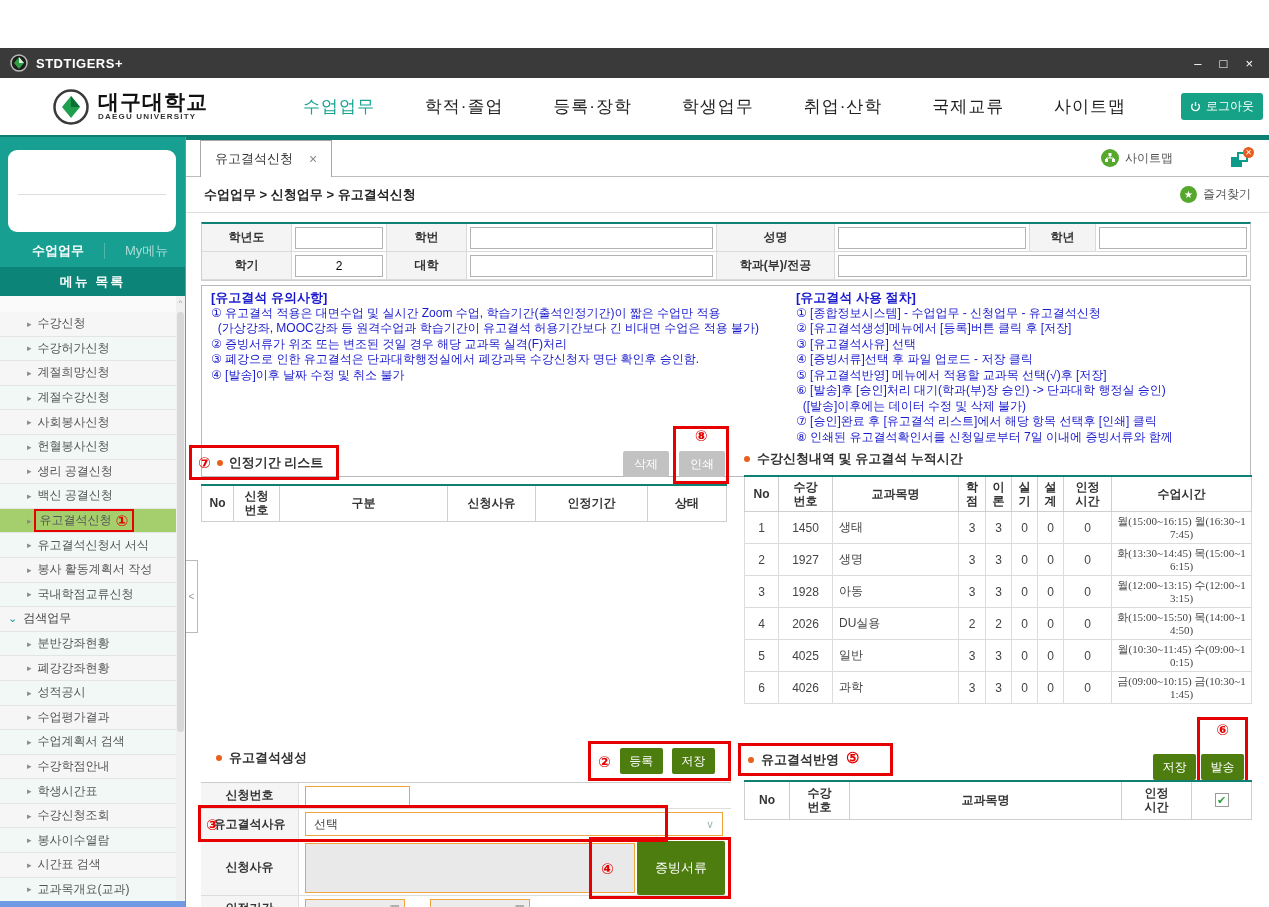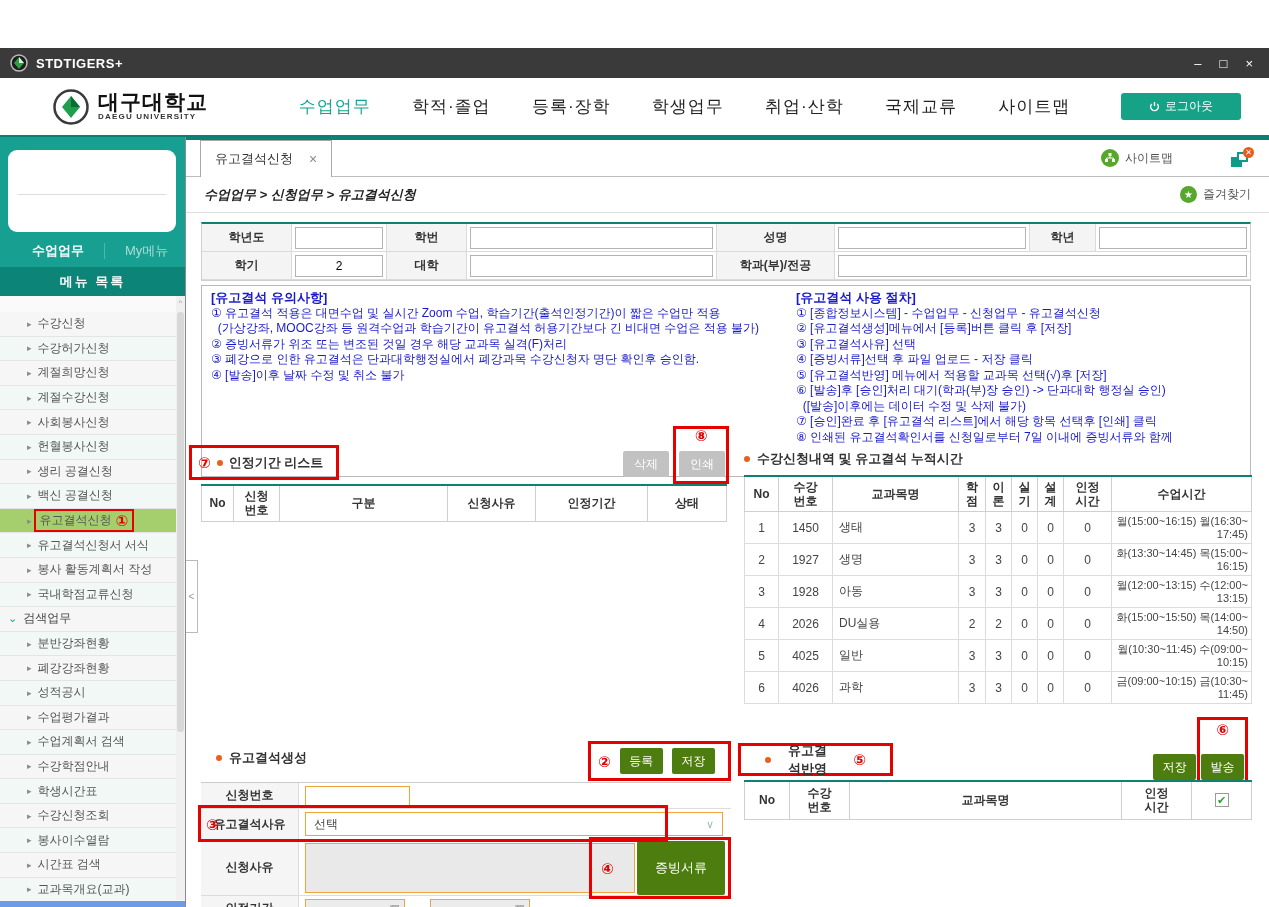--- a/index.html
+++ b/index.html
@@ -14,21 +14,21 @@
   .win-controls span { cursor:default; line-height:1; }
 
   
   .navbar { position:absolute; top:78px; left:0; width:1269px; height:59px; background:#fff; border-bottom:2px solid #0b7f71; display:flex; align-items:center; }
   .brand { display:flex; align-items:center; gap:8px; padding-left:52px; width:238px; }
   .brand-name { font-size:21px; font-weight:bold; color:#111; letter-spacing:1px; line-height:20px; }
   .brand-sub { font-size:8px; color:#333; letter-spacing:1.2px; font-weight:bold; }
   .nav-items { flex:1; display:flex; justify-content:space-around; align-items:center; padding:0 30px 0 40px; }
   .nav-item { font-size:17px; color:#222; letter-spacing:1px; cursor:pointer; }
   .nav-item.active { color:#17a391; }
-  .logout { display:flex; align-items:center; gap:5px; background:#16a287; color:#fff; border:none; border-radius:3px; height:27px; padding:0 28px; font-size:12px; margin-right:28px; cursor:pointer; font-family:inherit; }
+  .logout { display:flex; align-items:center; gap:5px; background:#16a287; color:#fff; border:none; border-radius:3px; height:27px; padding:0 9px; font-size:12px; margin-right:6px; cursor:pointer; font-family:inherit; }
 
   
   .sidebar { position:absolute; top:137px; left:0; width:185px; height:770px; background:#17a092; }
   .profile-card { position:absolute; top:13px; left:8px; width:168px; height:82px; background:#fff; border-radius:9px; }
   .profile-card .line { position:absolute; top:44px; left:10px; right:10px; border-top:1px solid #ddd; }
   .side-tabs { position:absolute; top:100px; left:0; width:185px; height:28px; display:flex; align-items:center; }
   .side-tabs .t1 { color:#fff; font-weight:bold; font-size:13px; margin-left:32px; cursor:pointer; }
   .side-tabs .sep { width:1px; height:16px; background:#4db7a9; margin:0 20px; }
   .side-tabs .t2 { color:#a9ddd4; font-size:13px; cursor:pointer; }
   .menu-header { position:absolute; top:130px; left:0; width:185px; height:29px; background:#0c8478; color:#fff; font-weight:bold; font-size:13px; display:flex; align-items:center; justify-content:center; letter-spacing:2px; }
@@ -55,21 +55,21 @@
   .tab-close { margin-left:16px; color:#888; font-size:14px; cursor:pointer; }
   .tab-right { margin-left:auto; display:flex; align-items:center; gap:58px; padding-right:18px; height:100%; }
   .sitemap-chip { display:flex; align-items:center; gap:6px; font-size:12px; color:#555; cursor:pointer; }
   .grn-circle { width:18px; height:18px; border-radius:50%; background:#56a82c; display:inline-flex; align-items:center; justify-content:center; }
   .wins-ico { position:relative; width:20px; height:17px; cursor:pointer; }
   .wins-ico .sq1 { position:absolute; left:0; bottom:0; width:11px; height:10px; background:#0f9b89; }
   .wins-ico .sq2 { position:absolute; right:3px; top:2px; width:11px; height:10px; background:#fff; border:2px solid #0f9b89; }
   .wins-ico .xbadge { position:absolute; right:-3px; top:-3px; width:11px; height:11px; border-radius:50%; background:#e85d1f; color:#fff; font-size:8px; line-height:11px; text-align:center; }
 
   .breadcrumb-row { height:36px; display:flex; align-items:center; padding:0 18px; border-bottom:1px solid #dedede; }
-  .breadcrumb { font-size:13px; font-weight:bold; color:#222;font-style:italic; }
+  .breadcrumb { font-size:13px; font-weight:bold; color:#222; }
   .favorite { margin-left:auto; display:flex; align-items:center; gap:6px; font-size:12px; color:#555; cursor:pointer; }
   .favorite .star-g { width:17px; height:17px; border-radius:50%; background:#56a82c; color:#fff; font-size:10px; display:inline-flex; align-items:center; justify-content:center; }
 
   
   .search-form { position:absolute; left:15px; top:85px; width:1050px; border:1px solid #cfcfcf; border-top:2px solid #0e8174; display:grid; grid-template-columns:90px 95px 80px 250px 118px 195px 66px 154px; grid-auto-rows:28px; }
   .sf-label { background:#f4f4f4; border-right:1px solid #dadada; border-bottom:1px solid #dadada; display:flex; align-items:center; justify-content:center; font-size:12px; font-weight:bold; color:#333; }
   .sf-cell { border-right:1px solid #dadada; border-bottom:1px solid #dadada; display:flex; align-items:center; padding:0 3px; }
   .search-form > div:nth-child(8n), .sf-cell.last { border-right:none; }
   .sf-input { width:100%; height:22px; border:1px solid #b3b3b3; font-size:12px; padding:0 4px; font-family:inherit; }
   .sf-input.center { text-align:center; }
@@ -96,21 +96,21 @@
   .ann8-box { left:487px; top:289px; width:56px; height:58px; }
   .ann8-box .red-num { position:absolute; top:-1px; left:50%; transform:translateX(-50%); background:transparent; }
   table.grid { border-collapse:collapse; table-layout:fixed; background:#fff; }
   table.grid th { border:1px solid #cfcfcf; border-top:2px solid #0e8174; font-size:12px; font-weight:bold; color:#333; white-space:pre-line; line-height:14px; padding:3px 1px; background:#fff; }
   table.grid td { border:1px solid #dcdcdc; font-size:12px; color:#444; text-align:center; height:32px; padding:0 2px; }
   .list-table { position:absolute; left:15px; top:347px; width:525px; }
   .list-table th { height:36px; }
   .courses-title { position:absolute; left:558px; top:313px; }
   .courses-table { position:absolute; left:558px; top:338px; width:507px; }
   .courses-table td:nth-child(3) { text-align:left; padding-left:6px; }
-  .courses-table td:nth-child(9) { font-size:11px; text-align:right; line-height:13px; word-break:break-all; padding:1px 3px; }
+  .courses-table td:nth-child(9) { font-size:11px; text-align:center; line-height:13px; word-break:break-all; padding:1px 3px;font-family:Liberation Serif, serif; }
 
   
   .create-title { position:absolute; left:30px; top:612px; }
   .ann2-box { left:402px; top:604px; width:143px; height:40px; display:flex; align-items:center; gap:9px; padding-left:7px; }
   .ann2-box .btn-teal { width:43px; height:26px; }
   .create-form { position:absolute; left:15px; top:645px; width:530px; border-top:1px solid #ccc; font-size:12px; }
   .cf-row { display:flex; align-items:center; border-bottom:1px solid #ddd; }
   .cf-label { width:98px; align-self:stretch; background:#f5f5f5; border-right:1px solid #ddd; display:flex; align-items:center; justify-content:center; font-weight:bold; color:#333; flex:none; }
   .r1 { height:26px; } .r2 { height:31px; } .r3 { height:56px; } .r4 { height:26px; }
   .appno-input { width:105px; height:20px; border:1px solid #f0a43c; margin-left:6px; font-size:12px; padding:0 4px; font-family:inherit; }
@@ -119,21 +119,21 @@
   .reason-area { width:330px; height:50px; background:#e9e9e9; border:1px solid #f0a43c; margin:3px 0 3px 6px; }
   .evidence-btn { width:88px; height:54px; margin-left:2px; font-size:13px; }
   .ann3-box { left:12px; top:668px; width:470px; height:37px; }
   .ann3-box .red-num { position:absolute; left:5px; top:50%; transform:translateY(-50%); }
   .ann4-box { left:403px; top:700px; width:142px; height:62px; }
   .ann4-box .red-num { position:absolute; left:9px; top:50%; transform:translateY(-50%); }
   .date-input { width:100px; height:20px; background:#ececec; border:1px solid #f0a43c; margin-left:6px; display:inline-flex; align-items:center; justify-content:flex-end; padding:0 4px; color:#999; font-size:11px; }
   .tilde { margin:0 6px; color:#555; }
 
   
-  .ann5-box { left:552px; top:606px; width:155px; height:33px; display:flex; align-items:center; gap:17px; padding:0 24px; }
+  .ann5-box { left:552px; top:606px; width:155px; height:33px; display:flex; align-items:center; gap:7px; padding:0 7px;font-family:Liberation Mono, monospace; }
   .apply-save { position:absolute; left:967px; top:617px; width:43px; height:26px; }
   .apply-send { position:absolute; left:1015px; top:617px; width:43px; height:26px; }
   .ann6-box { left:1011px; top:580px; width:51px; height:73px; }
   .ann6-box .red-num { position:absolute; top:2px; left:50%; transform:translateX(-50%); }
   .apply-table { position:absolute; left:558px; top:643px; width:507px; }
   .apply-table th { height:38px; }
   .chk { display:inline-block; width:14px; height:14px; border:1px solid #9a9a9a; background:#fff; color:#2e9e3a; font-size:11px; line-height:13px; font-weight:bold; }
 
   .collapse-handle { position:absolute; left:0; top:423px; width:12px; height:73px; background:#fff; border:1px solid #b9b9b9; border-left:none; display:flex; align-items:center; justify-content:center; color:#999; font-size:10px; cursor:pointer; }
 </style>

